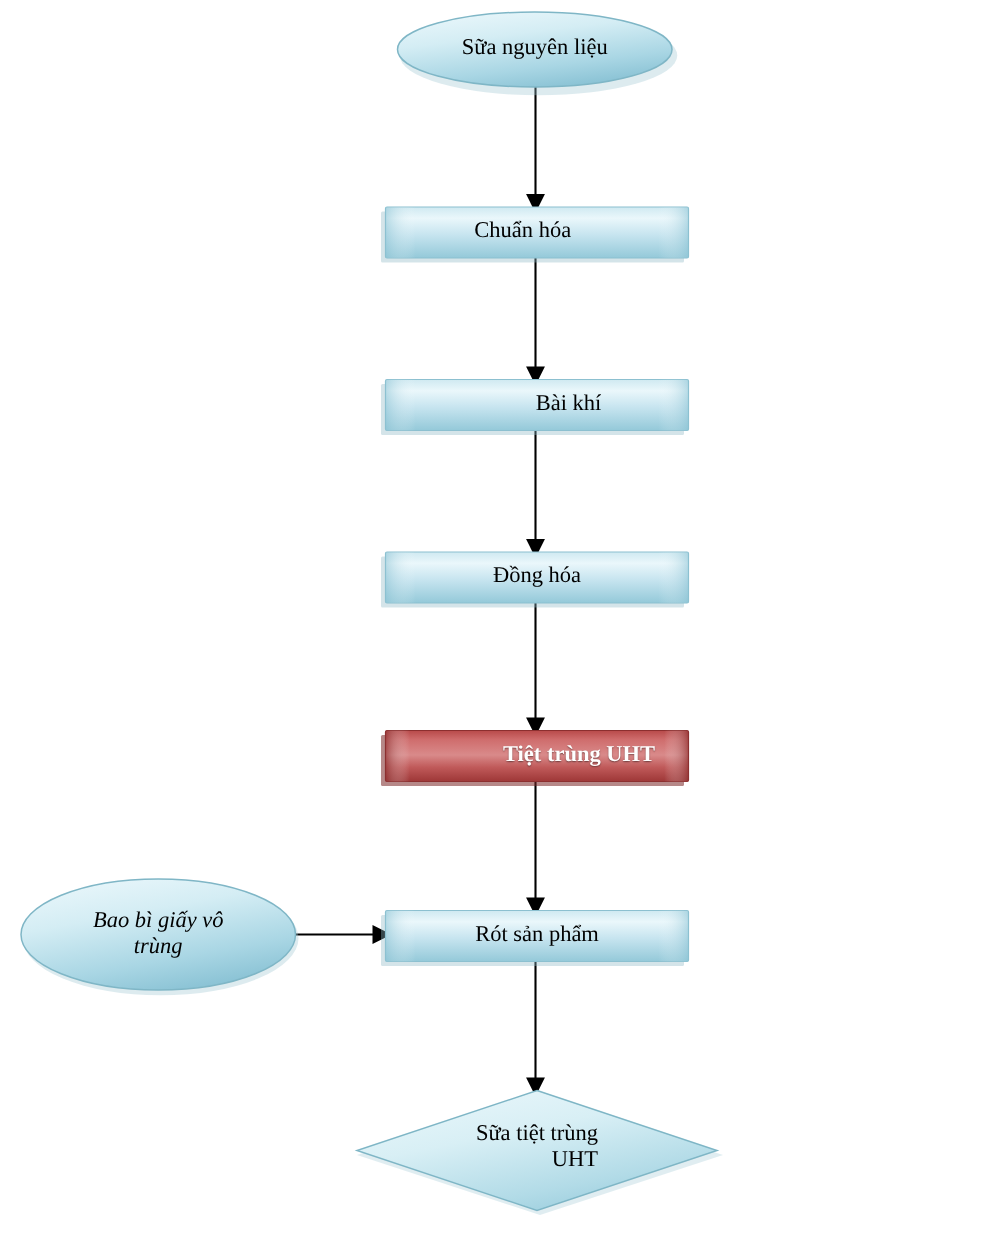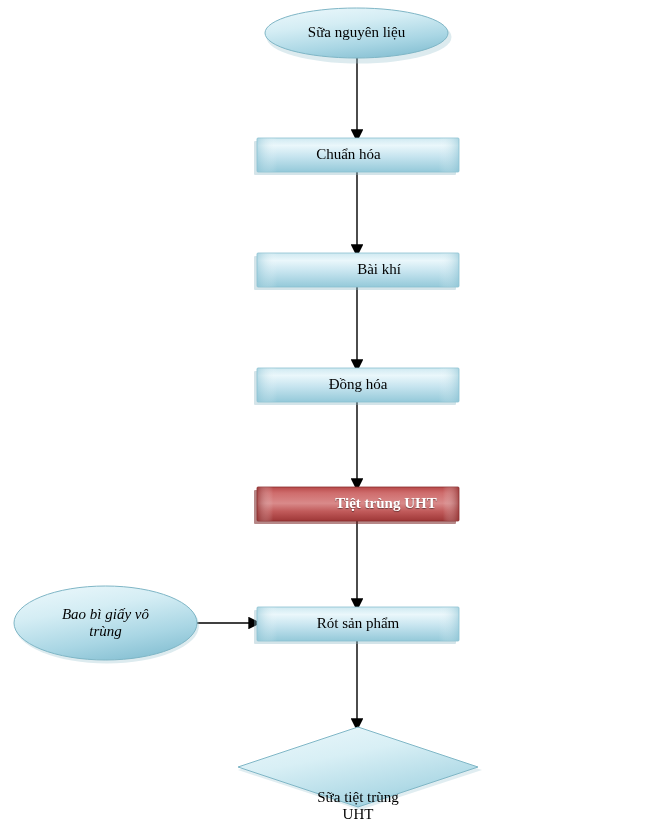--- a/index.html
+++ b/index.html
@@ -156,14 +156,14 @@
 
 <div class="node-label" style="left:257px; top:368px; width:202px; height:34px;">Đồng hóa</div>
 
 <div class="node-label accent" style="left:257px; top:487px; width:202px; height:34px;">Tiệt trùng UHT</div>
 
 <div class="node-label" style="left:14px; top:586px; width:183px; height:74px;font-style:italic;">Bao bì giấy vô
 trùng</div>
 
 <div class="node-label" style="left:257px; top:607px; width:202px; height:34px;">Rót sản phẩm</div>
 
-<div class="node-label" style="left:258px; top:776px; width:200px; height:60px;">Sữa tiệt trùng
+<div class="node-label" style="left:258px; top:735px; width:200px; height:60px;text-align:right;">Sữa tiệt trùng
 UHT</div>
 
 </body></html>

